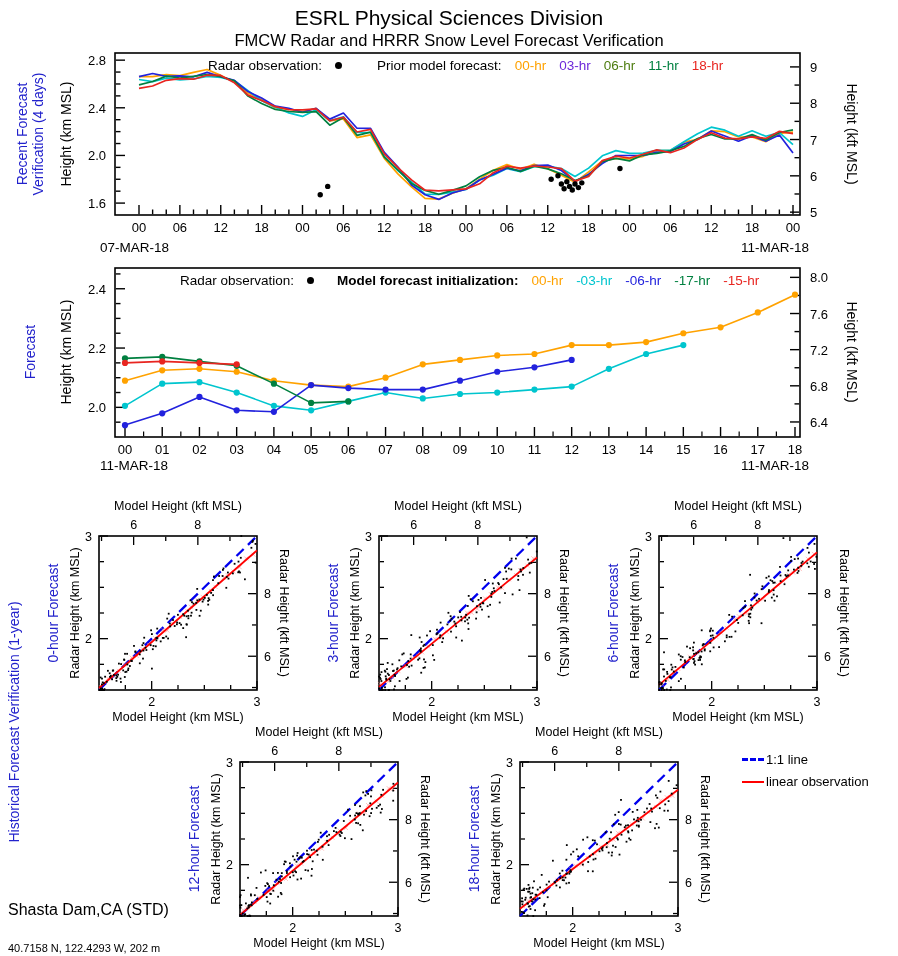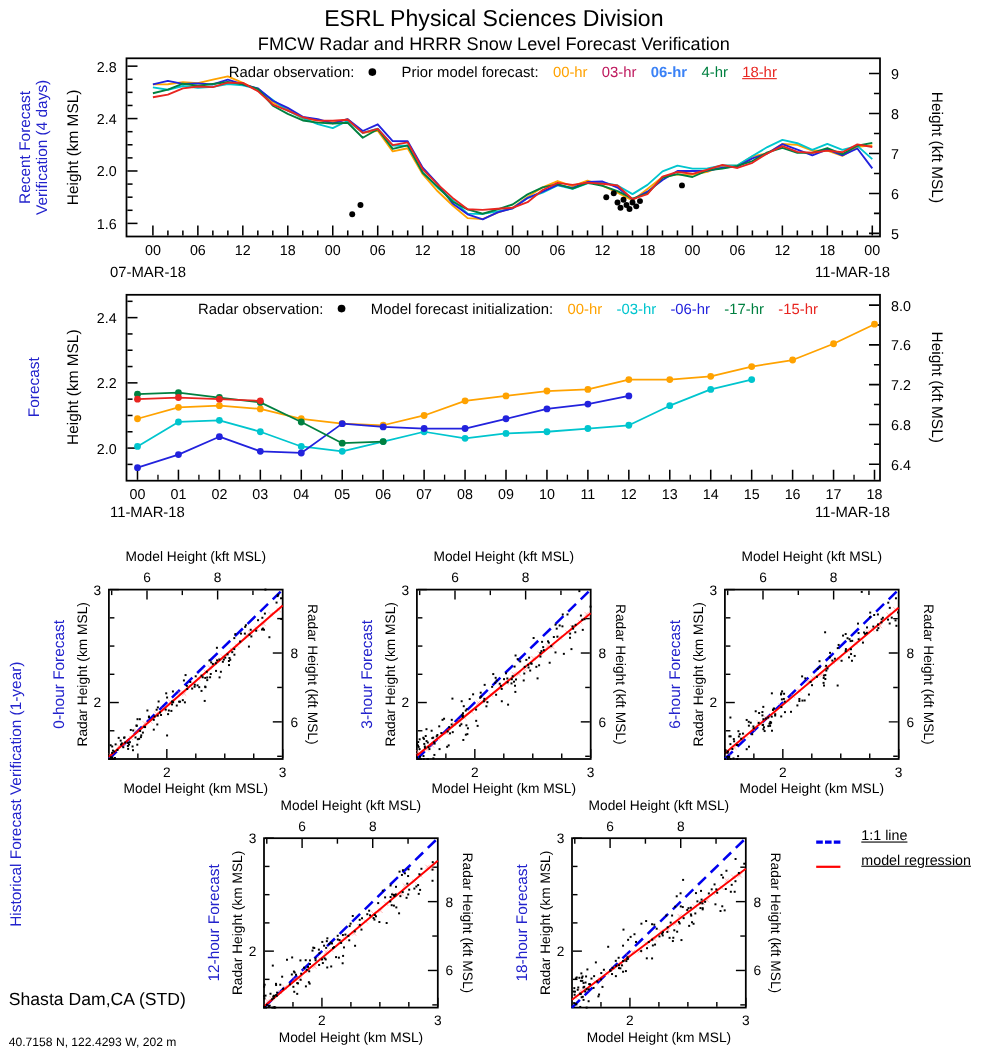--- a/index.html
+++ b/index.html
@@ -12,21 +12,21 @@
   .blue{color:#2222CC;}
   .side14{font-size:14px;text-align:center;line-height:16px;}
   .axlab{font-size:14px;}
   .axlab-s{font-size:12.5px;}
   .hlab{position:absolute;transform:translate(-50%,0);white-space:nowrap;font-size:12.5px;}
   .datelab{position:absolute;font-size:13.5px;}
   svg.chart{position:absolute;overflow:visible;}
   .legend{position:absolute;display:flex;align-items:center;gap:13px;font-size:13.5px;white-space:nowrap;}
   .dot{width:7px;height:7px;border-radius:50%;background:#000;display:inline-block;}
   .sc-legend{position:absolute;font-size:13px;}
-  .sc-legend .row{display:flex;align-items:flex-end;gap:19px;margin-bottom:7px;text-decoration:underline;}
+  .sc-legend .row{display:flex;align-items:center;gap:2px;margin-bottom:7px;}
   .dash1{display:inline-block;width:22px;height:0;border-top:3px dashed currentColor;}
   .dash2{display:inline-block;width:22px;height:0;border-top:2.5px solid currentColor;}
   .station-name{position:absolute;left:8px;top:901px;font-size:16px;}
   .station-coords{position:absolute;left:8px;top:942px;font-size:11px;}
 </style>
 </head>
 <body>
 
 <div class="page">
 
@@ -154,26 +154,26 @@
       <circle cx="454.55" cy="133.41176470588235" r="2.7" fill="#000000"></circle>
       <circle cx="457.27500000000003" cy="136.98529411764704" r="2.7" fill="#000000"></circle>
       <circle cx="460" cy="131.02941176470588" r="2.7" fill="#000000"></circle>
       <circle cx="463.40625" cy="134.6029411764706" r="2.7" fill="#000000"></circle>
       <circle cx="466.8125" cy="129.83823529411762" r="2.7" fill="#000000"></circle>
       <circle cx="504.9625" cy="115.54411764705883" r="2.7" fill="#000000"></circle>
     </svg>
   <div class="legend" style="left:208px;top:58px;">
     <span>Radar observation:</span>
       <span class="dot"></span>
-    <span style="margin-left:10px;">Prior model forecast:</span>
+    <span style="margin-left:22px;">Prior model forecast:</span>
     <span style="color: rgb(255, 162, 0);">00-hr</span>
-    <span style="color: #be185d;">03-hr</span>
-    <span style="color: #3b82f6; font-weight: bold;">06-hr</span>
-    <span style="color: rgb(0, 128, 64);">4-hr</span>
-    <span style="color: rgb(232, 37, 32); text-decoration: underline;">18-hr</span>
+    <span style="color: #6d28d9;">03-hr</span>
+    <span style="color: #4d7c0f;">06-hr</span>
+    <span style="color: rgb(0, 128, 64);">11-hr</span>
+    <span style="color: rgb(232, 37, 32);">18-hr</span>
   </div>
   <div class="datelab" style="left:100px;top:240px;">07-MAR-18</div>
   <div class="datelab" style="left:741px;top:240px;">11-MAR-18</div>
 
   <div class="vlab blue side14" style="left:30px;top:352px;">Forecast</div>
   <div class="vlab axlab" style="left:66px;top:352px;">Height (km MSL)</div>
   <div class="vlabr axlab" style="left:852px;top:352px;">Height (kft MSL)</div>
   <svg id="svg-forecast" class="chart" style="left:115px;top:268px;" width="685" height="169">
       <rect x="0" y="0" width="685" height="169" fill="none" stroke="#000" stroke-width="1.6"></rect>
       <line x1="10" y1="168.2" x2="10" y2="159" stroke="#000" stroke-width="1.4"></line>
@@ -321,21 +321,21 @@
       <circle cx="233.33333333333331" cy="133.42105263157893" r="3.1" fill="#008040"></circle>
       <polyline points="10.0,94.9 47.2,93.4 84.4,94.9 121.7,96.4" fill="none" stroke="#E82520" stroke-width="1.6" stroke-linejoin="round"></polyline>
       <circle cx="10" cy="94.87719298245618" r="3.1" fill="#E82520"></circle>
       <circle cx="47.22222222222222" cy="93.39473684210533" r="3.1" fill="#E82520"></circle>
       <circle cx="84.44444444444444" cy="94.87719298245618" r="3.1" fill="#E82520"></circle>
       <circle cx="121.66666666666666" cy="96.35964912280701" r="3.1" fill="#E82520"></circle>
     </svg>
   <div class="legend" style="left:180px;top:273px;">
     <span>Radar observation:</span>
       <span class="dot"></span>
-    <span style="margin-left:10px;">Model forecast initialization:</span>
+    <span style="margin-left:10px;font-weight:bold;">Model forecast initialization:</span>
     <span style="color: rgb(255, 162, 0);">00-hr</span>
     <span style="color: rgb(0, 197, 206);">-03-hr</span>
     <span style="color: rgb(34, 34, 221);">-06-hr</span>
     <span style="color: rgb(0, 128, 64);">-17-hr</span>
     <span style="color: rgb(232, 37, 32);">-15-hr</span>
   </div>
   <div class="datelab" style="left:100px;top:458px;">11-MAR-18</div>
   <div class="datelab" style="left:741px;top:458px;">11-MAR-18</div>
 
   <div class="vlab blue axlab" style="left:14px;top:722px;">Historical Forecast Verification (1-year)</div>
@@ -1425,20 +1425,20 @@
       <rect x="43.1" y="117.4" width="1.8" height="1.8" fill="#000"></rect>
     </svg>
 
   <div class="sc-legend" style="left:742px;top:752px;">
     <div class="row">
       <span class="dash1" style="color: rgb(0, 0, 238);"></span>
       <span>1:1 line</span>
     </div>
     <div class="row">
       <span class="dash2" style="color: rgb(255, 0, 0);"></span>
-      <span>model regression</span>
+      <span>linear observation</span>
     </div>
   </div>
 
   <div class="station-name">Shasta Dam,CA (STD)</div>
   <div class="station-coords">40.7158 N, 122.4293 W, 202 m</div>
 
 </div>
 
 </body></html>

